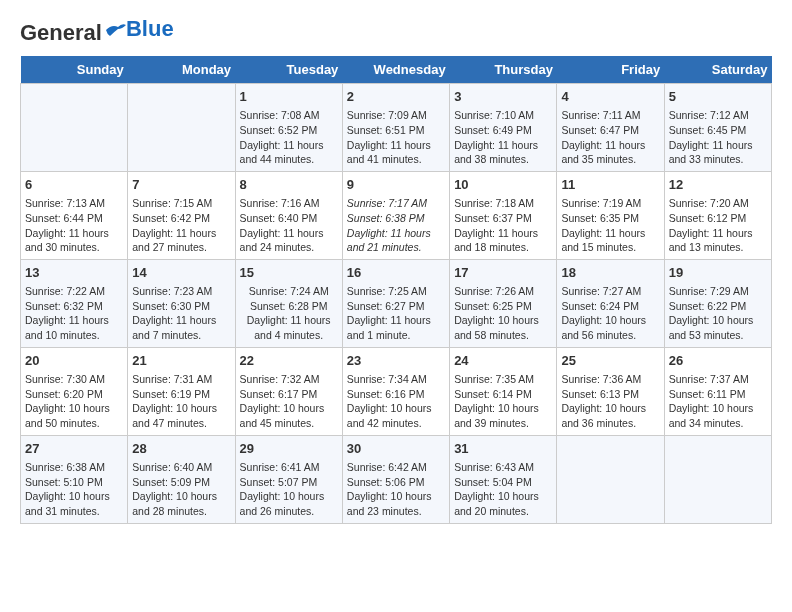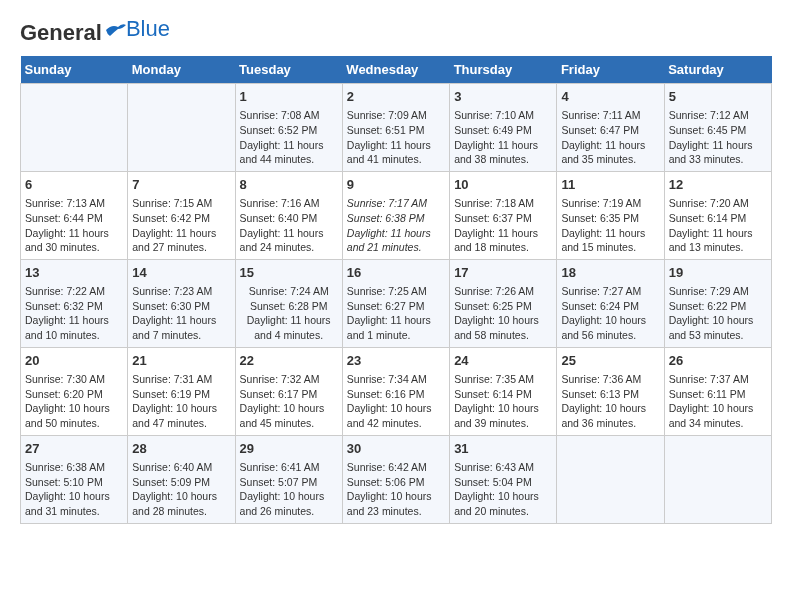--- a/index.html
+++ b/index.html
@@ -28,21 +28,21 @@
     .title-block h2 { font-size: 16px; font-weight: normal; color: #333; }
     table {
       width: 100%;
       border-collapse: collapse;
       font-size: 11px;
     }
     thead tr th {
       background: #2e6eb5;
       color: #fff;
       padding: 6px 4px;
-      text-align: left;
+      text-align: right;
       font-size: 13px;
       font-weight: bold;
     }
     tbody tr td {
       border: 1px solid #ccc;
       padding: 4px;
       vertical-align: top;
       width: 14.28%;
       min-height: 80px;
       color: #333;
@@ -63,21 +63,21 @@
 <body>
 
 <div class="header">
   <div class="logo">
     <div class="logo-line1">
       <span style="font-size:22px;font-weight:bold;color:#333;">General</span>
       <svg width="22" height="16" viewBox="0 0 22 16" style="margin-left:2px;margin-top:-6px;">
         <path d="M2,8 Q8,2 14,5 Q18,1 22,3 Q18,7 14,7 Q10,10 6,14 Q3,12 2,8Z" fill="#1a6bbf"></path>
       </svg>
     </div>
-    <div class="logo-line2" style="color:#1a6bbf;font-size:22px;font-weight:normal;margin-top:-4px;">Blue</div>
+    <div class="logo-line2" style="color:#1a6bbf;font-size:22px;font-weight:bold;margin-top:-4px;">Blue</div>
   </div>
   <div class="title-block">
   </div>
 </div>
 
 <table>
   <thead>
     <tr>
     <th>Sunday</th>
         <th>Monday</th>
@@ -156,21 +156,21 @@
         </td>
         <td>
           <span class="day-num">11</span>
           <div class="day-info" style="white-space: pre-line;">Sunrise: 7:19 AM
 Sunset: 6:35 PM
 Daylight: 11 hours and 15 minutes.</div>
         </td>
         <td>
           <span class="day-num">12</span>
           <div class="day-info" style="white-space: pre-line;">Sunrise: 7:20 AM
-Sunset: 6:14 PM
+Sunset: 6:12 PM
 Daylight: 11 hours and 13 minutes.</div>
         </td>
       </tr>
       <tr>
         <td>
           <span class="day-num">13</span>
           <div class="day-info" style="white-space: pre-line;">Sunrise: 7:22 AM
 Sunset: 6:32 PM
 Daylight: 11 hours and 10 minutes.</div>
         </td>

